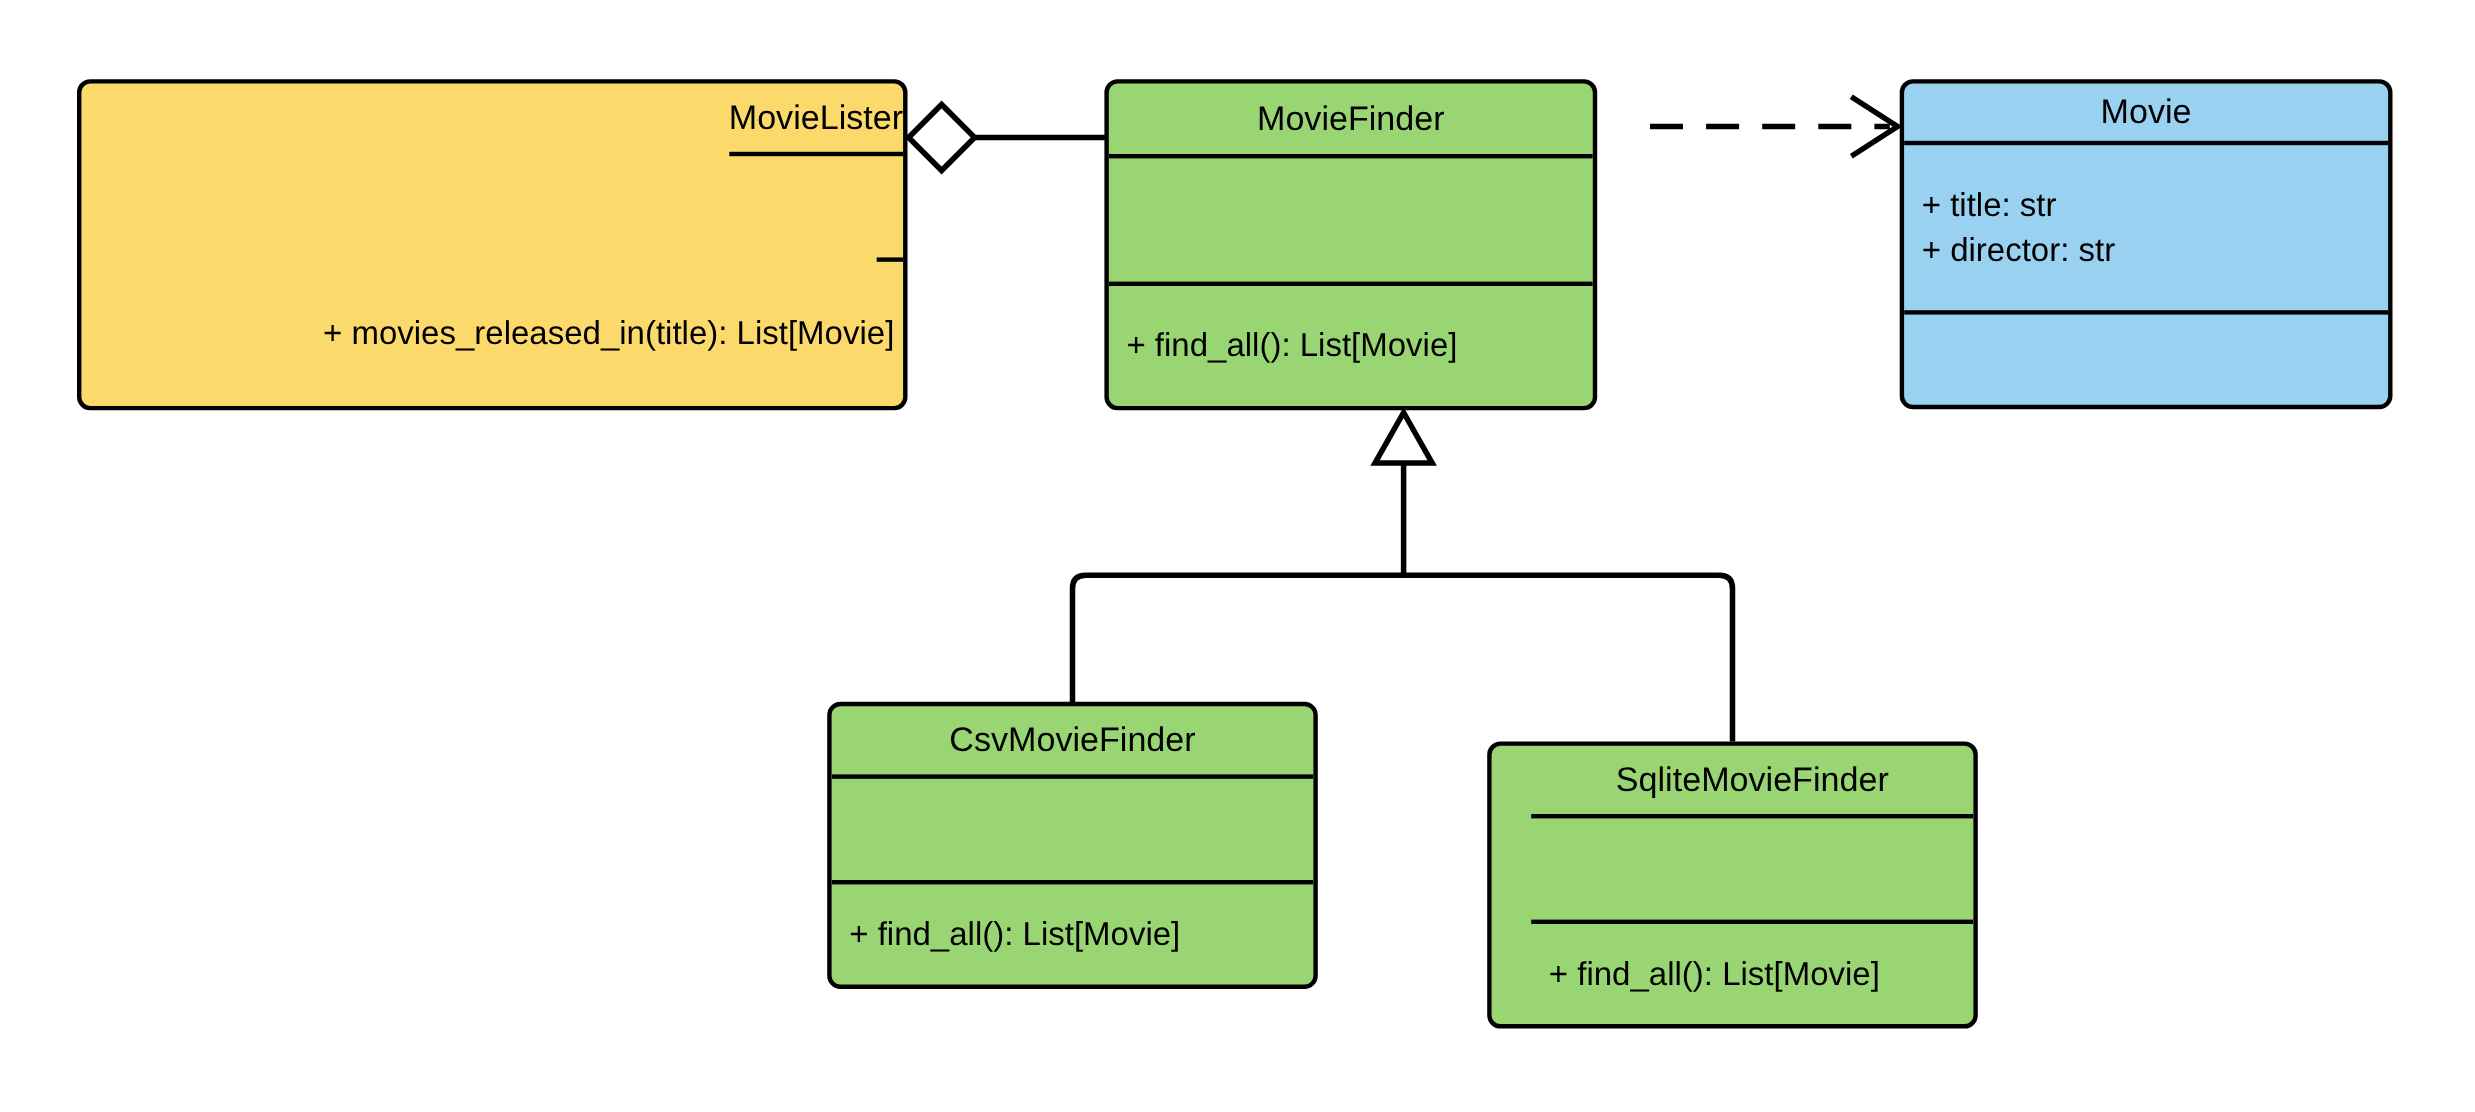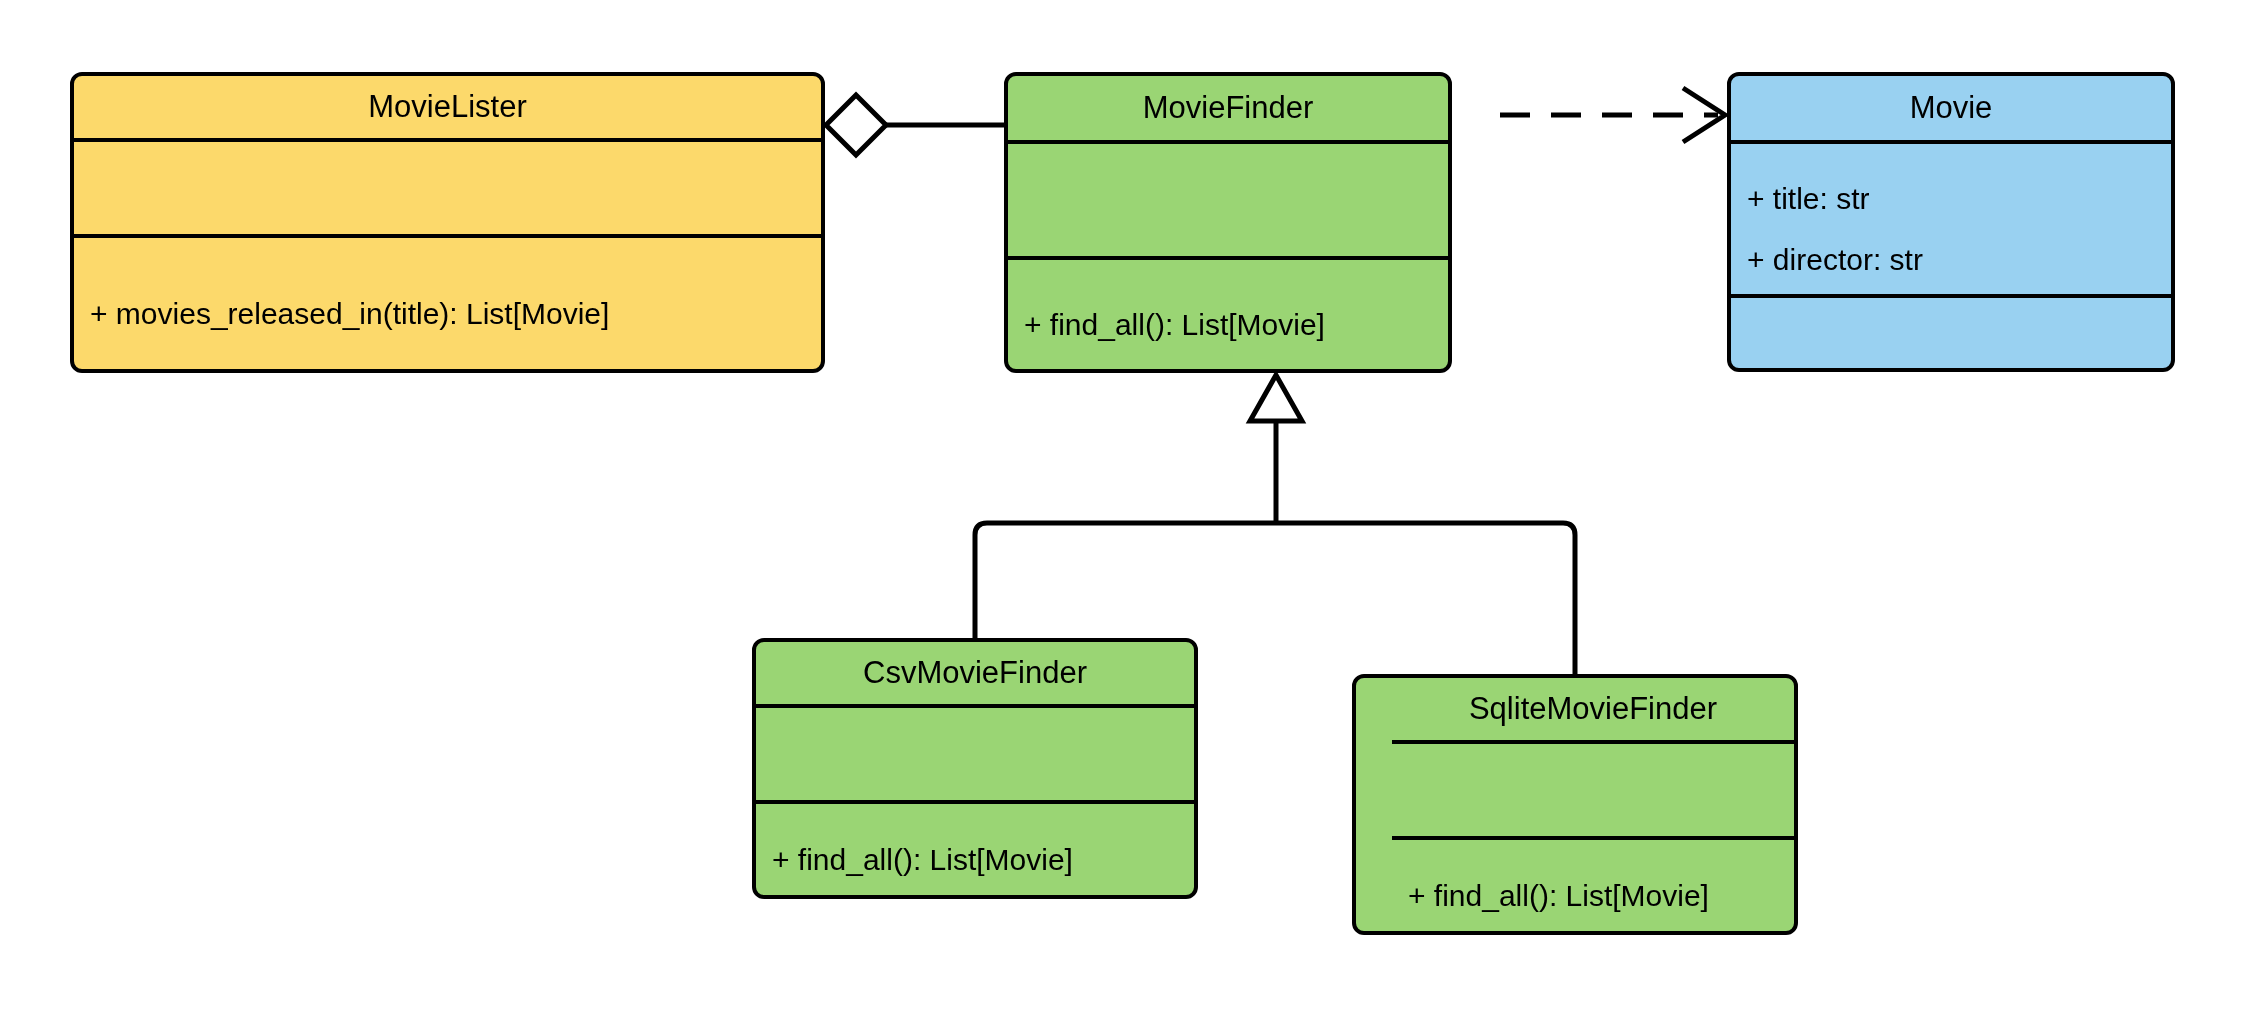--- a/index.html
+++ b/index.html
@@ -31,42 +31,42 @@
     stroke-width: 5;
   }
   .uml-class {
     position: absolute;
     display: flex;
     flex-direction: column;
     border: 4px solid var(--color-line);
     border-radius: 12px;
     overflow: hidden;
   }
-  .fill-yellow { background: var(--color-yellow); }
+  .fill-yellow { background: var(--color-yellow); align-items: flex-end; }
   .fill-green  { background: var(--color-green); }
   .fill-blue   { background: var(--color-blue); }
   .uml-title {
     display: flex;
     align-items: center;
     justify-content: center;
     font-size: 31px;
     border-bottom: 4px solid var(--color-line);
   }
   .uml-compartment {
     display: flex;
     flex-direction: column;
     justify-content: center;
     padding-left: 16px;
     padding-right: 8px;
     font-size: 30px;
     line-height: 41px;
   }
   .uml-compartment.divided { border-bottom: 4px solid var(--color-line); }
   .uml-compartment.last { flex: 1; }
-  .member { white-space: nowrap; margin-top: 20px; }
+  .member { white-space: nowrap; }
 </style>
 </head>
 <body>
 
 <div class="canvas">
 
   <svg class="connector-layer" viewBox="0 0 2250 1011" xmlns="http://www.w3.org/2000/svg">
 
     <path d="M 886 125 L 1052 125" fill="none"></path>
     <polygon points="826,125 856,95 886,125 856,155" fill="#FFFFFF"></polygon>
@@ -89,21 +89,21 @@
 
   <div class="uml-class fill-green" style="left:1004px; top:72px; width:448px; height:301px;">
     <div class="uml-title" style="height:68px">MovieFinder</div>
     <div class="uml-compartment divided" style="height:116px"></div>
     <div class="uml-compartment last">
       <div class="member">+ find_all(): List[Movie]</div>
     </div>
   </div>
 
   <div class="uml-class fill-blue" style="left:1727px; top:72px; width:448px; height:300px;">
-    <div class="uml-title" style="height:68px">Movie</div>
+    <div class="uml-title" style="height:56px">Movie</div>
     <div class="uml-compartment divided" style="height:154px">
       <div class="member">+ title: str</div>
       <div class="member">+ director: str</div>
     </div>
     <div class="uml-compartment last"></div>
   </div>
 
   <div class="uml-class fill-green" style="left:752px; top:638px; width:446px; height:261px;">
     <div class="uml-title" style="height:66px">CsvMovieFinder</div>
     <div class="uml-compartment divided" style="height:96px"></div>

